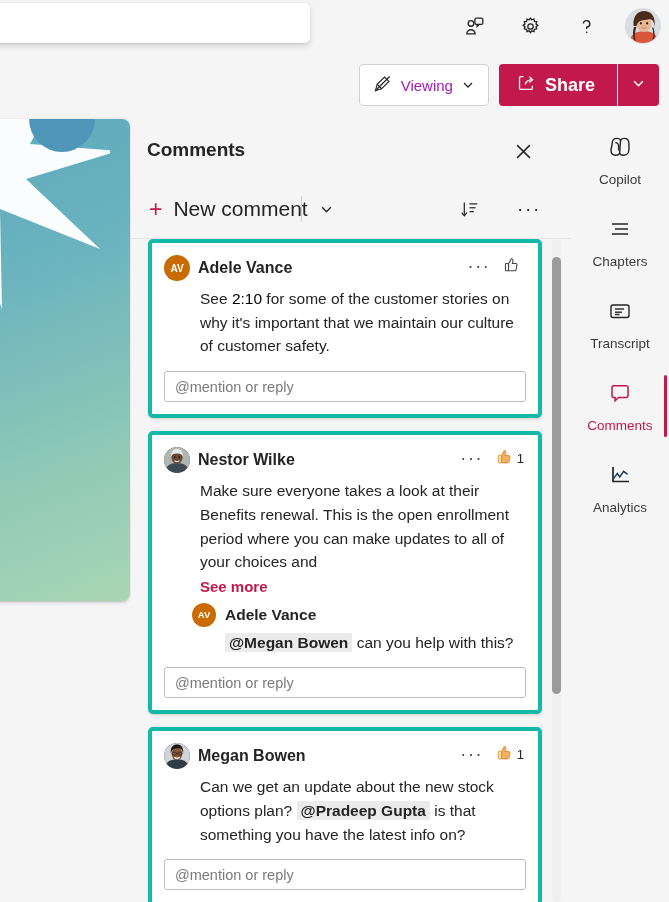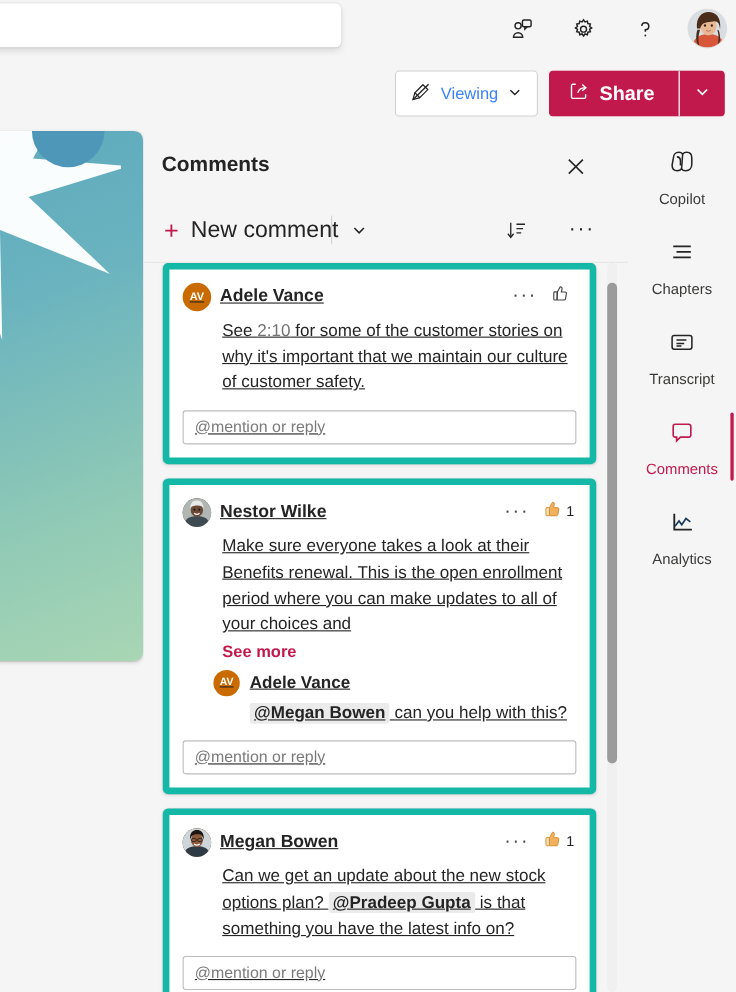--- a/index.html
+++ b/index.html
@@ -77,21 +77,21 @@
     display: flex;
     align-items: center;
     gap: 9px;
     height: 42px;
     padding: 0 14px 0 13px;
     background: #ffffff;
     border: 1px solid #d1d1d1;
     border-radius: 4px;
     cursor: pointer;
     font-size: 15px;
-    color: #3b82f6;
+    color: #a21caf;
     box-sizing: border-box;
   }
   .share-group {
     display: flex;
     align-items: stretch;
     height: 42px;
     border-radius: 4px;
     overflow: hidden;
   }
   .share-btn {
@@ -223,24 +223,23 @@
     height: 663px;
     overflow: hidden;
     padding-top: 0px;
     box-sizing: border-box;
   }
   .comment-card {
     position: relative;
     margin: 0 29px 13px 17px;
     background: #ffffff;
     border-radius: 5px;
-    border: 6px solid #14b8a6;
+    border: 4px solid #14b8a6;
     padding: 10px 12px 12px 12px;
     box-shadow: 0 0.3px 0.9px rgba(0,0,0,0.06), 0 1.2px 3px rgba(0,0,0,0.08);
-    text-decoration: underline;
   }
   .c-head {
     display: flex;
     align-items: center;
     position: relative;
     min-height: 30px;
   }
   .c-avatar {
     width: 26px; height: 26px;
     border-radius: 50%;
@@ -280,21 +279,21 @@
     border-radius: 4px;
   }
   .like-count { font-size: 13px; color: #242424; }
   .c-body {
     font-size: 15.5px;
     line-height: 1.53;
     color: #242424;
     padding: 4px 2px 0 36px;
     word-wrap: break-word;
   }
-  .tlink { color: #737373; cursor: pointer; }
+  .tlink { color: #000000; cursor: pointer; }
   .mention {
     background: #ebebeb;
     font-weight: 700;
     padding: 1px 4px;
     border-radius: 2px;
     color: #242424;
   }
   .see-more {
     display: inline-block;
     margin: 4px 0 2px 36px;

